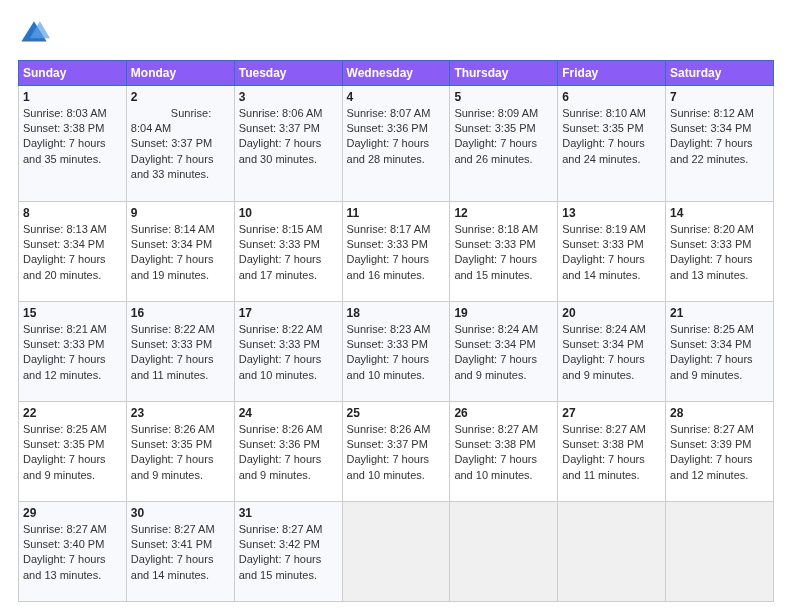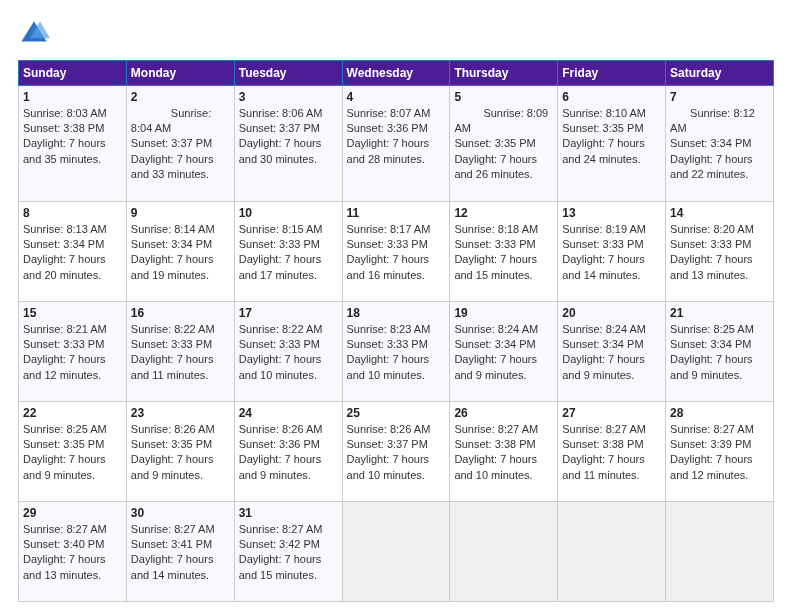--- a/index.html
+++ b/index.html
@@ -61,21 +61,21 @@
       color: #555;
     }
     .calendar {
       flex: 1;
       border-collapse: collapse;
       width: 100%;
       table-layout: fixed;
       font-size: 10.5px;
     }
     .calendar th {
-      background: #4c1d95;
+      background: #8b5cf6;
       color: #fff;
       padding: 5px 4px;
       font-size: 12px;
       font-weight: bold;
       text-align: left;
       border: 1px solid #2a72c3;
     }
     .calendar td {
       border: 1px solid #ccc;
       vertical-align: top;
@@ -155,29 +155,29 @@
 Daylight: 7 hours
 and 33 minutes.</span></td>
           <td><span class="day-num">3</span><span class="day-info" style="white-space: pre-line;">Sunrise: 8:06 AM
 Sunset: 3:37 PM
 Daylight: 7 hours
 and 30 minutes.</span></td>
           <td><span class="day-num">4</span><span class="day-info" style="white-space: pre-line;">Sunrise: 8:07 AM
 Sunset: 3:36 PM
 Daylight: 7 hours
 and 28 minutes.</span></td>
-          <td><span class="day-num">5</span><span class="day-info" style="white-space: pre-line; margin-left: 29px;">Sunrise: 8:09 AM
+          <td><span class="day-num">5</span><span class="day-info" style="white-space: pre-line;">Sunrise: 8:09 AM
 Sunset: 3:35 PM
 Daylight: 7 hours
 and 26 minutes.</span></td>
           <td><span class="day-num">6</span><span class="day-info" style="white-space: pre-line;">Sunrise: 8:10 AM
 Sunset: 3:35 PM
 Daylight: 7 hours
 and 24 minutes.</span></td>
-          <td><span class="day-num">7</span><span class="day-info" style="white-space: pre-line; margin-left: 20px;">Sunrise: 8:12 AM
+          <td><span class="day-num">7</span><span class="day-info" style="white-space: pre-line;">Sunrise: 8:12 AM
 Sunset: 3:34 PM
 Daylight: 7 hours
 and 22 minutes.</span></td>
         </tr>
         <tr class="row-2">
           <td><span class="day-num">8</span><span class="day-info" style="white-space: pre-line;">Sunrise: 8:13 AM
 Sunset: 3:34 PM
 Daylight: 7 hours
 and 20 minutes.</span></td>
           <td><span class="day-num">9</span><span class="day-info" style="white-space: pre-line;">Sunrise: 8:14 AM

